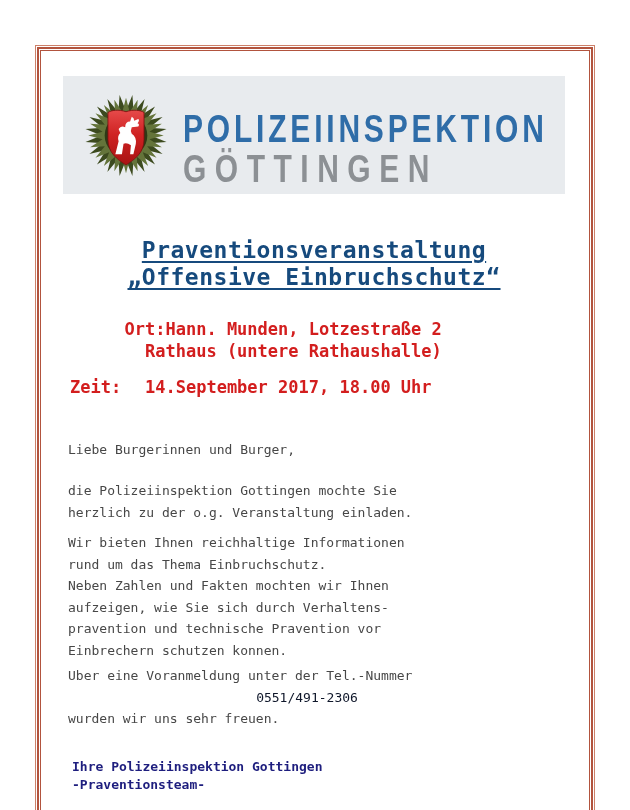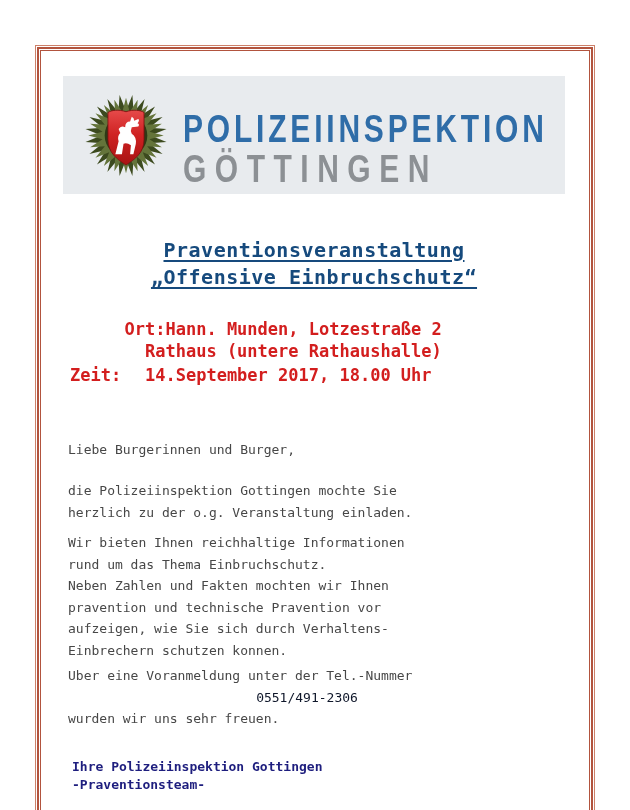--- a/index.html
+++ b/index.html
@@ -38,32 +38,32 @@
     white-space: nowrap;
   }
   .org-line1 { top: 33px; color: #2f6da8; letter-spacing: 3.8px; }
   .org-line2 { top: 73px; color: #8c9094; letter-spacing: 8.5px; }
 
   
   .title-block {
     position: absolute; left: 40px; top: 201px; width: 548px;
     text-align: center;
     color: #164a7d;
-    font-weight: bold; font-size: 20px; line-height: 27px; letter-spacing: 0.5px;
+    font-weight: bold; font-size: 23px; line-height: 27px; letter-spacing: 0.5px;
   }
   .title-line { text-decoration: underline; text-decoration-thickness: 2px; text-underline-offset: 3px; white-space: nowrap; }
 
   
   .event-block {
     position: absolute; left: 70px;
     color: #d31e1e; font-weight: bold; font-size: 17px; line-height: 22px;
     white-space: nowrap;
   }
   .event-ort { top: 282px; text-align: right; }
-  .event-zeit { top: 328px; }
+  .event-zeit { top: 340px; }
   .event-label { display: inline-block; width: 75px; }
 
   
   .para {
     position: absolute; left: 68px; width: 478px;
     color: #474747; font-weight: normal; font-size: 13px; line-height: 21.6px;
     white-space: nowrap;
   }
   .p-salutation { top: 403px; }
   .p-invite { top: 444px; }
@@ -124,22 +124,22 @@
 
   <div class="para p-invite">
     <div>die Polizeiinspektion Gottingen mochte Sie</div>
     <div>herzlich zu der o.g. Veranstaltung einladen.</div>
   </div>
 
   <div class="para p-info">
     <div>Wir bieten Ihnen reichhaltige Informationen</div>
     <div>rund um das Thema Einbruchschutz.</div>
     <div>Neben Zahlen und Fakten mochten wir Ihnen</div>
+    <div>aufzeigen, wie Sie sich durch Verhaltens-</div>
     <div>pravention und technische Pravention vor</div>
-    <div>aufzeigen, wie Sie sich durch Verhaltens-</div>
     <div>Einbrechern schutzen konnen.</div>
   </div>
 
   <div class="para p-tel">
     <div>Uber eine Voranmeldung unter der Tel.-Nummer</div>
     <div class="tel-number">0551/491-2306</div>
     <div>wurden wir uns sehr freuen.</div>
   </div>
 
   <div class="footer-block">

